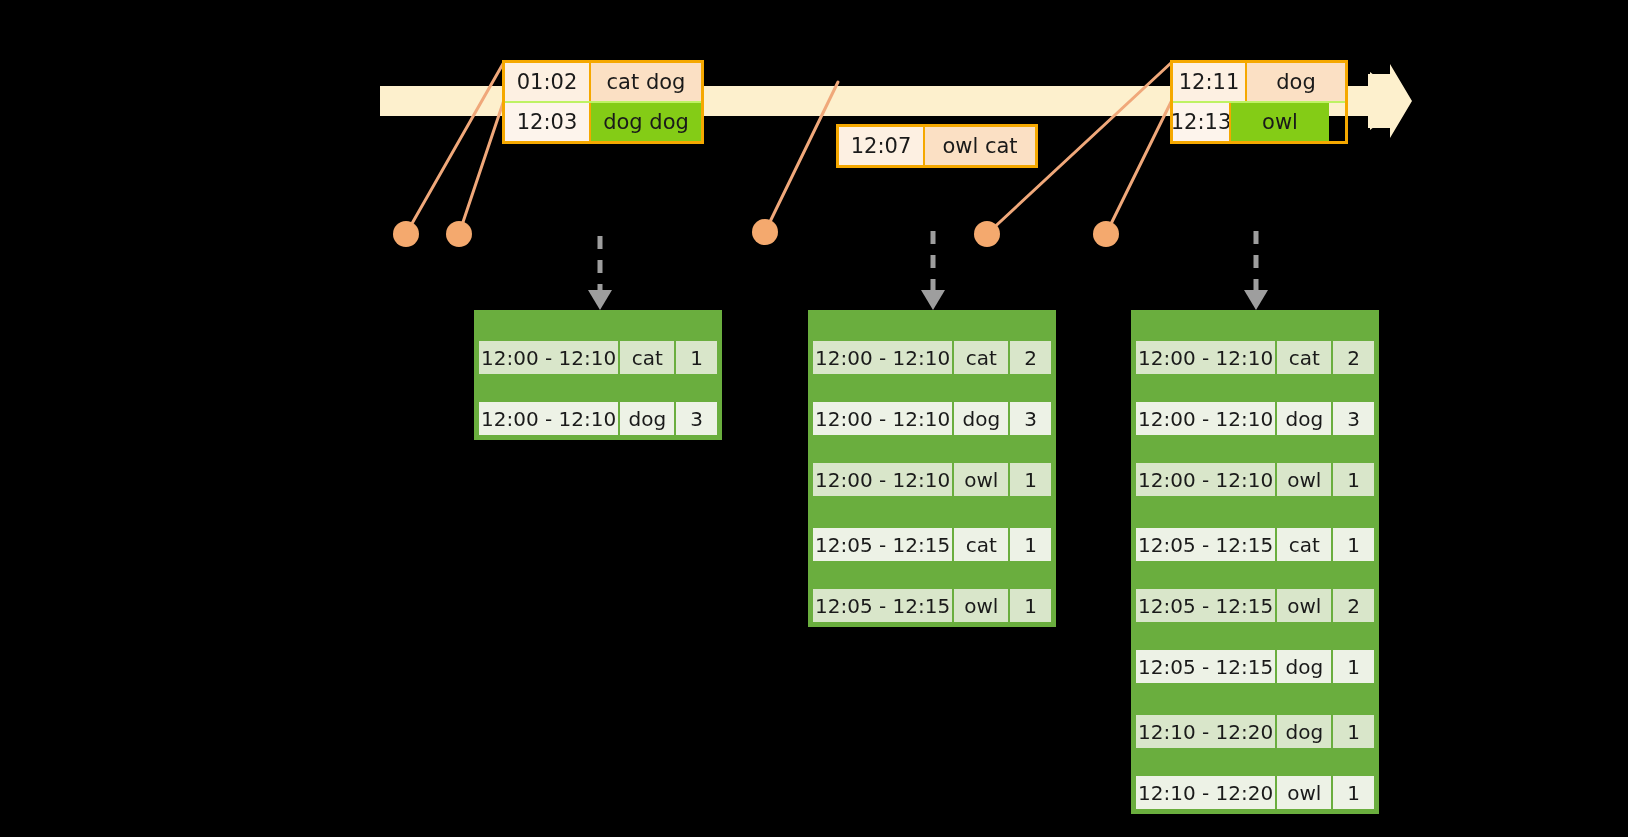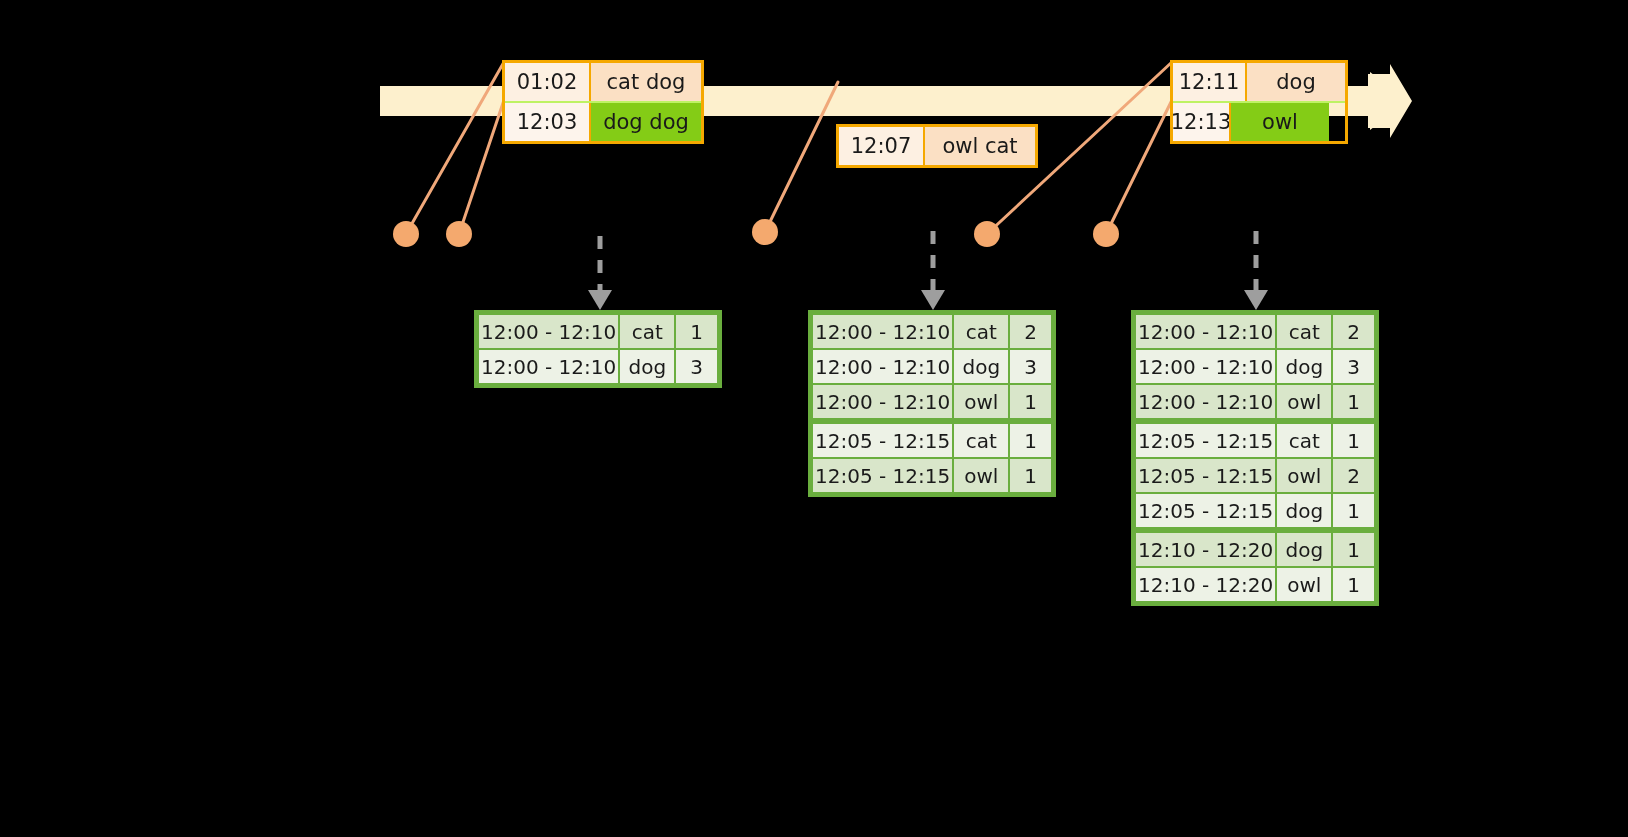--- a/index.html
+++ b/index.html
@@ -19,21 +19,21 @@
   .evt .c.time{background:#FDF0E2;}
   .evt .c.val{background:#FBE0C4;border-left:2px solid #F5A800;}
   .evt .row.alt .c.time{background:#FDF4EC;}
   .evt .row.alt .c.val{background:#84cc16;}
 
   
   .agg{position:absolute;border:4px solid #6AAE3E;box-sizing:border-box;background:#6AAE3E;}
   .agg .trow{display:flex;}
   .agg .tcell{display:flex;align-items:center;justify-content:center;
               height:35px;box-sizing:border-box;color:#1a1a1a;font-size:20px;
-              white-space:nowrap;border:1.5px solid #6AAE3E;}
+              white-space:nowrap;border:1.5px solid #6AAE3E;margin-top:26px;}
   .agg .trow.shade .tcell{background:#D9E6CA;}
   .agg .trow.light .tcell{background:#EDF2E6;}
   .agg .trow.sep{border-top:4px solid #6AAE3E;}
 </style>
 </head>
 <body>
 
 <div class="stage">
 
   <svg class="layer" viewBox="0 0 1628 837">

